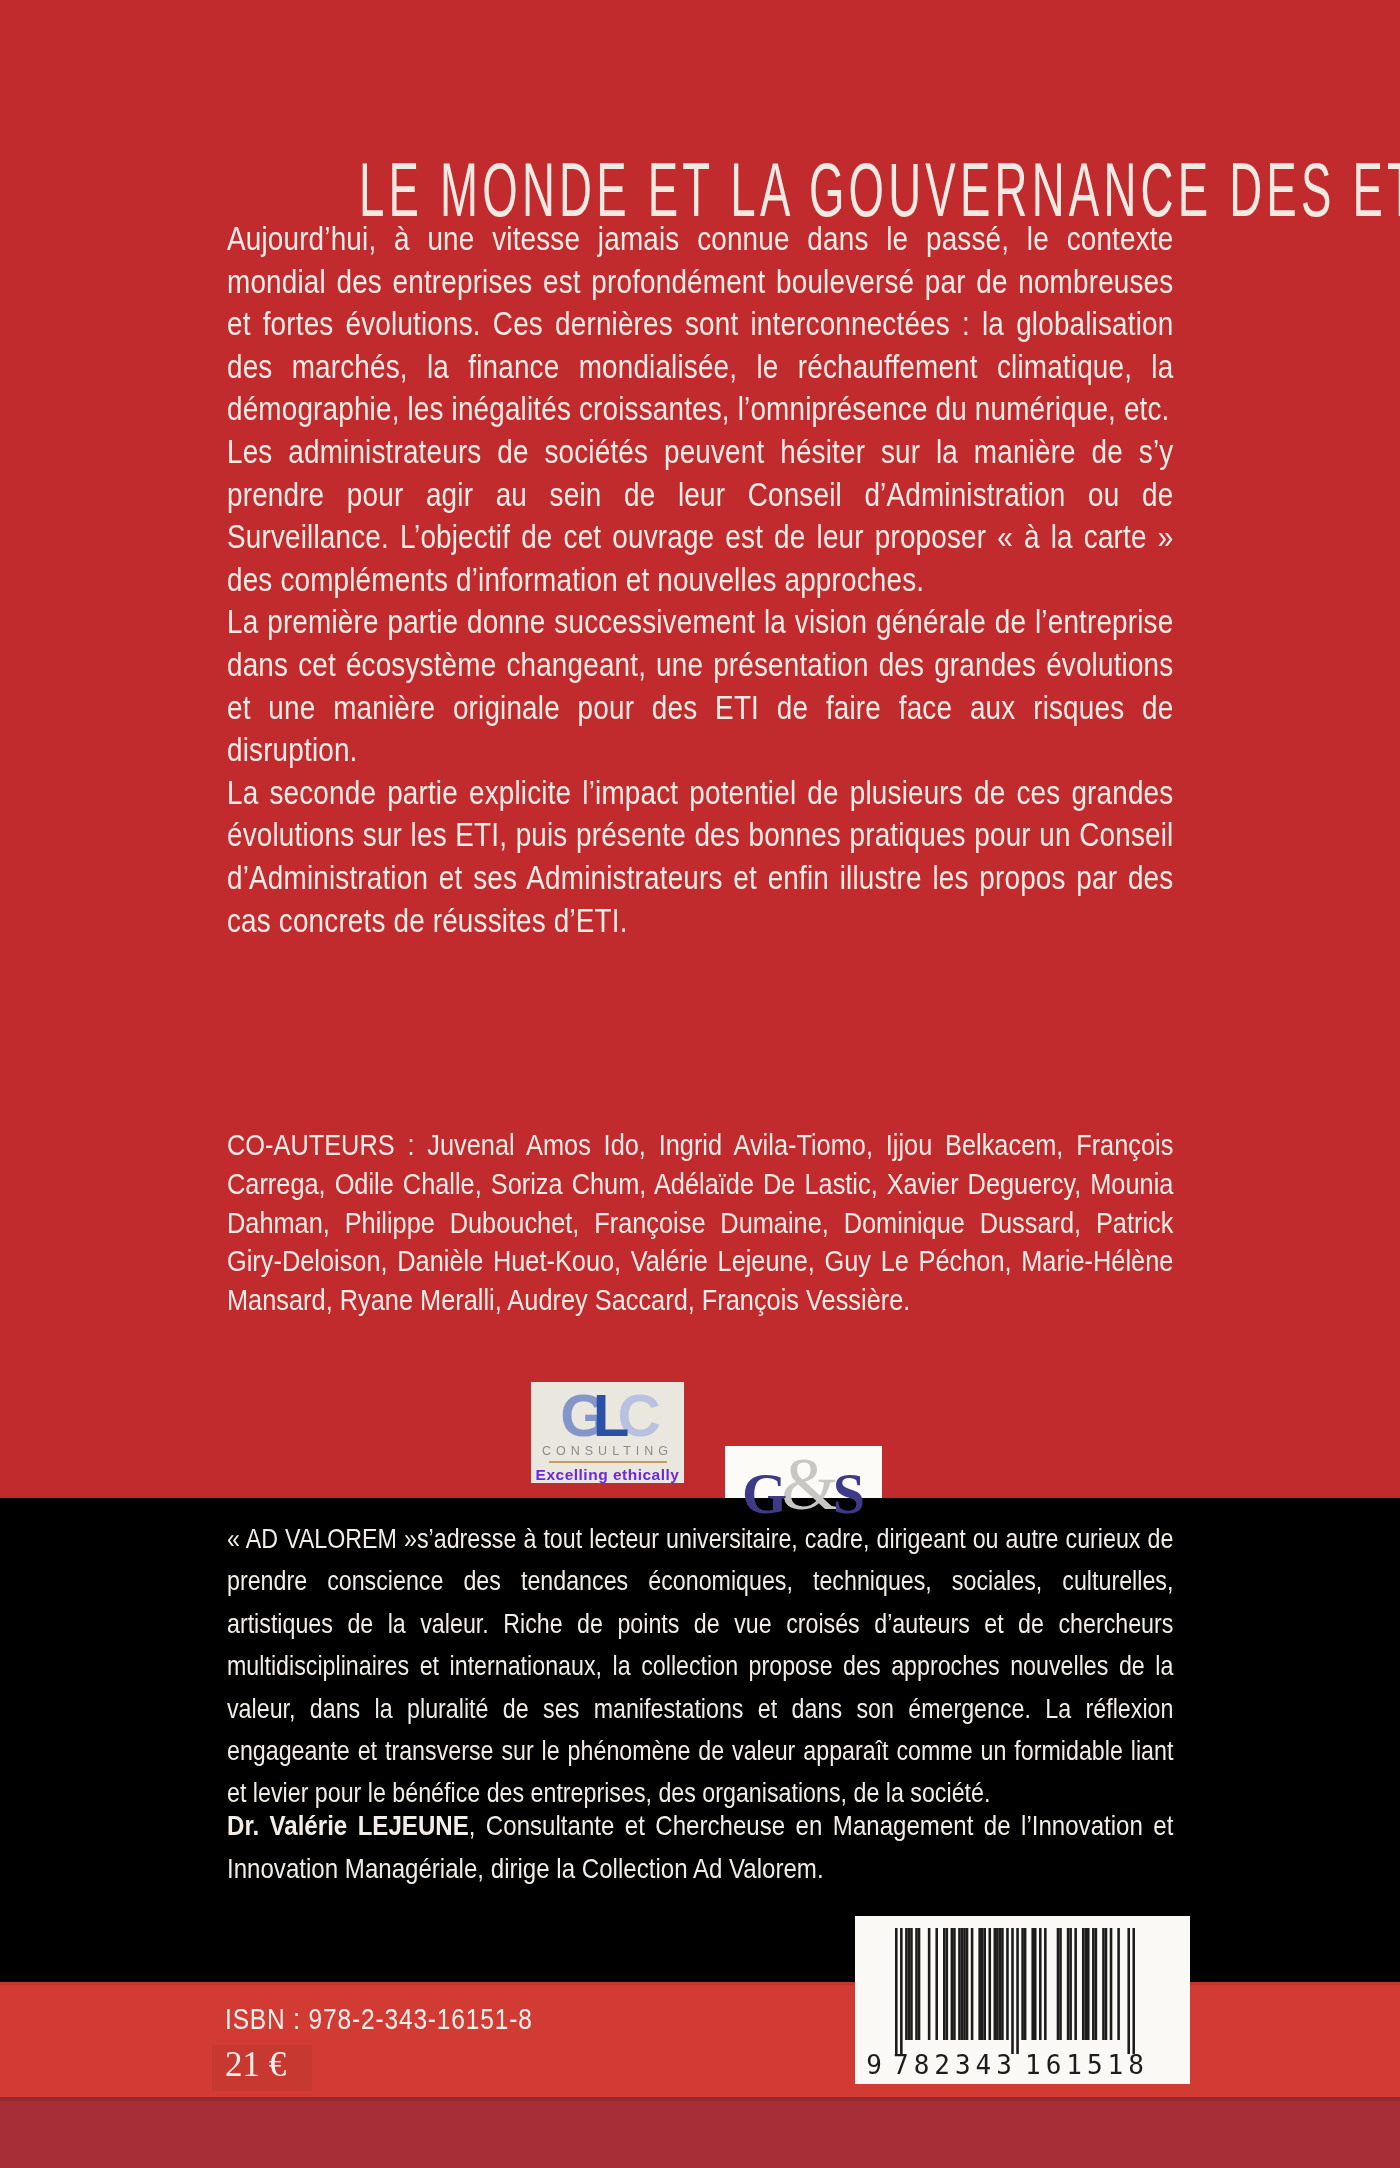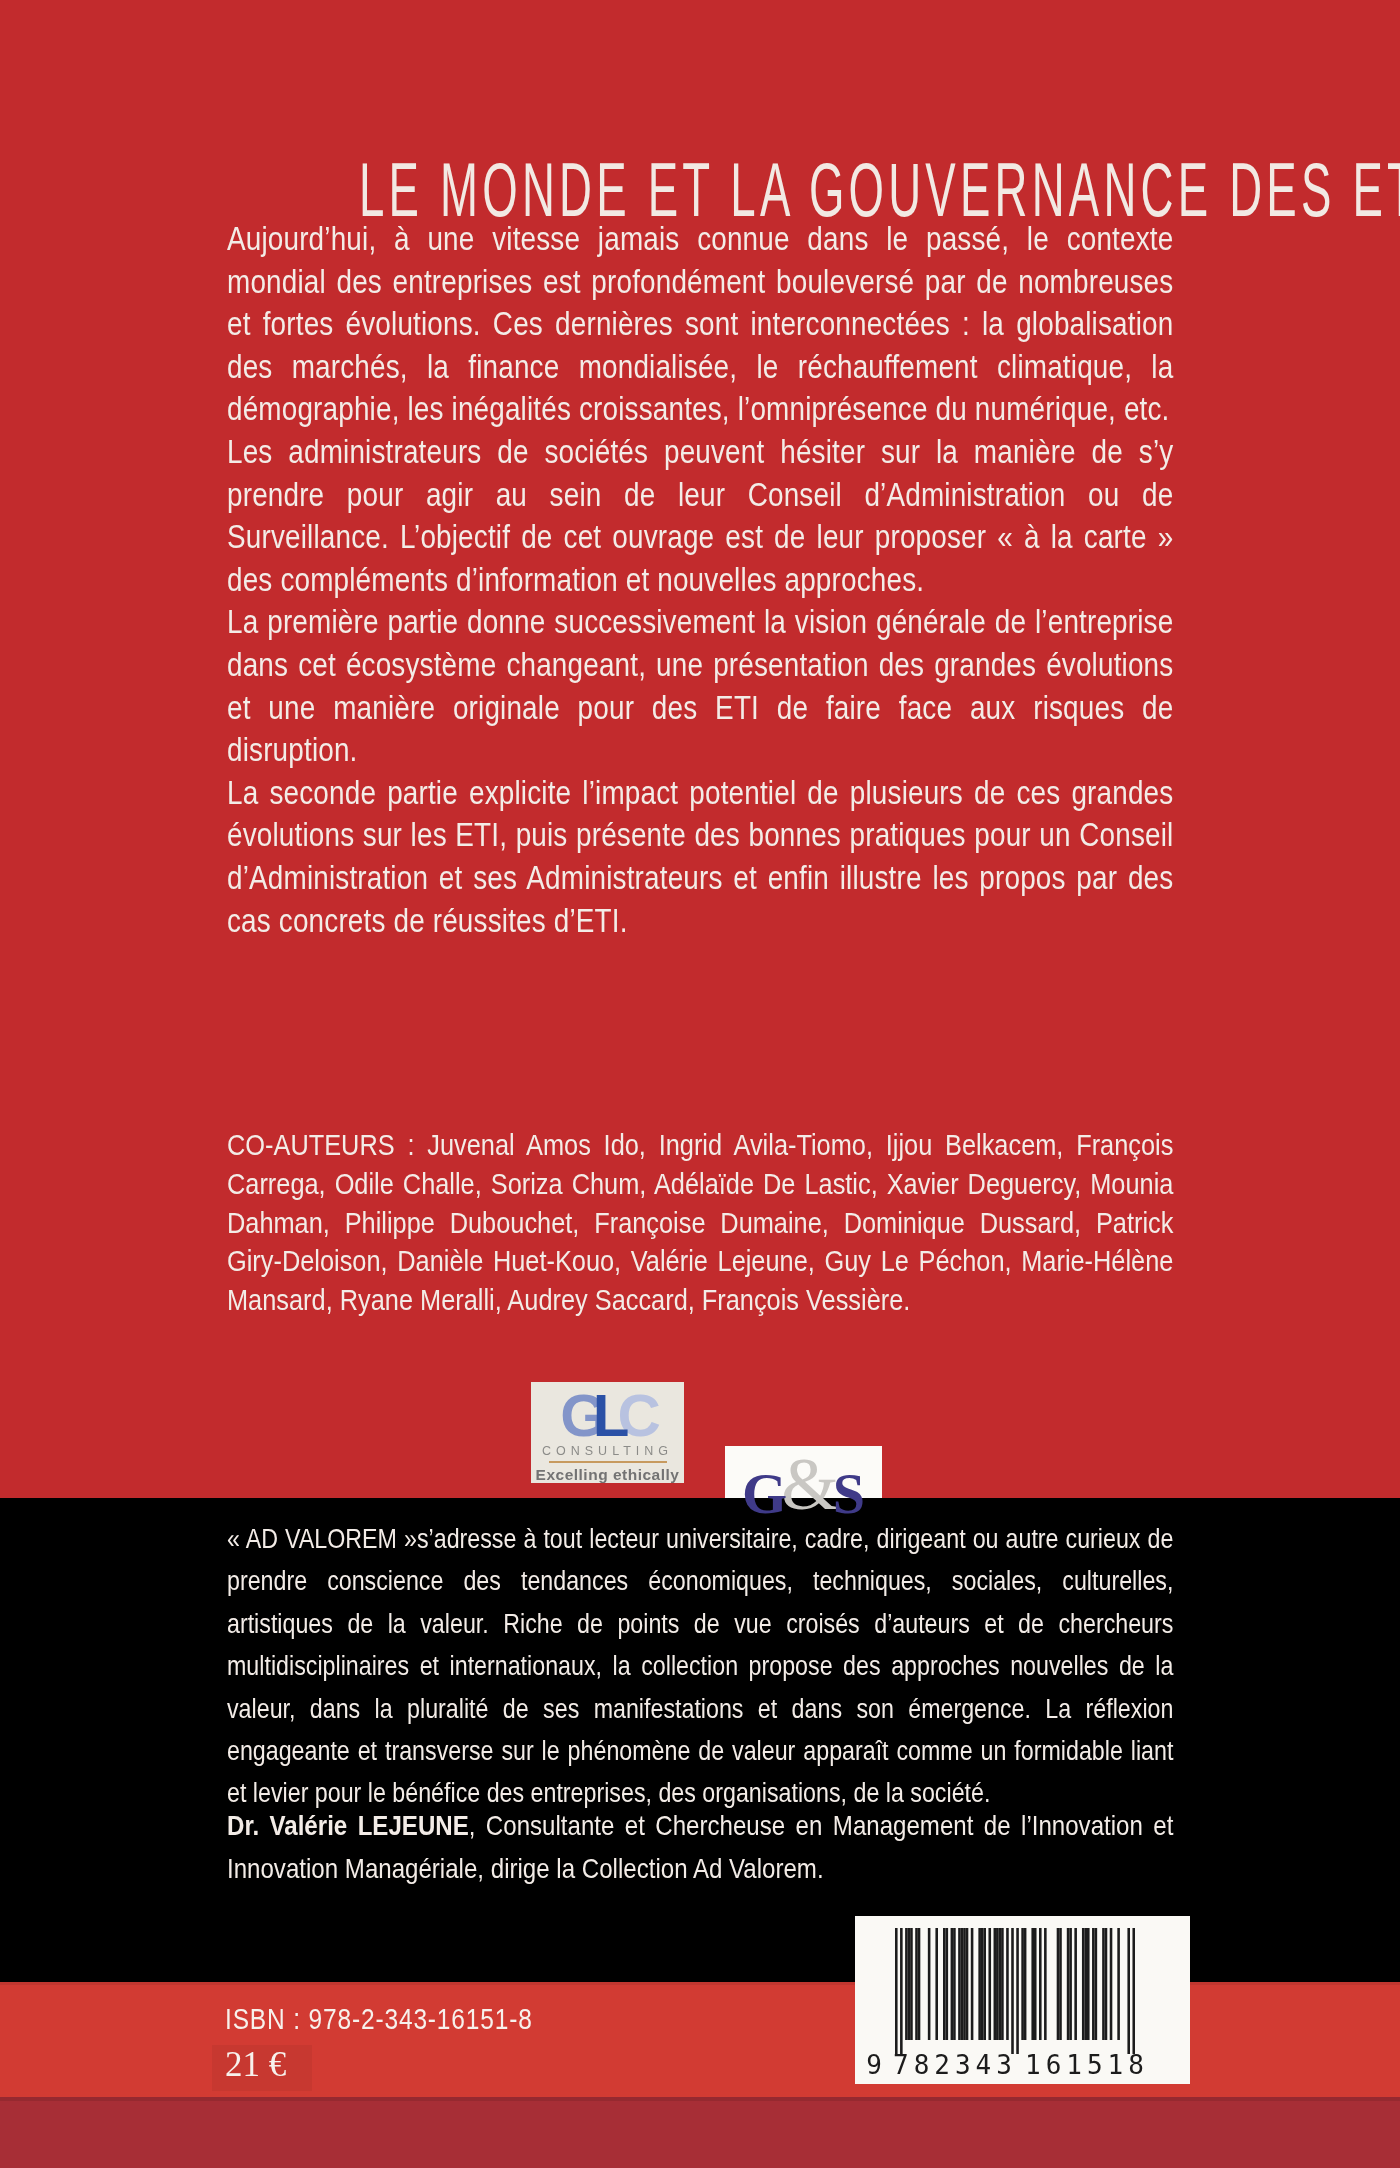--- a/index.html
+++ b/index.html
@@ -38,21 +38,21 @@
     background:#EAE7DF;text-align:center;overflow:hidden;
   }
   .glc-letters{margin-top:8px;font-weight:bold;font-size:60px;line-height:52px;letter-spacing:-6px;}
   .glc-g{color:#8395C9;}
   .glc-l{color:#2B51A6;position:relative;z-index:2;margin-left:-8px;}
   .glc-c{color:#B8C2E0;margin-left:-6px;}
   .glc-consulting{
     margin-top:2px;font-size:12.5px;letter-spacing:5px;color:#8B8B88;font-weight:400;
   }
   .glc-line{width:118px;height:2px;background:#C79A5F;margin:3px auto 3px auto;}
-  .glc-tagline{font-size:15.5px;font-weight:bold;color:#737373;letter-spacing:0.5px;}
+  .glc-tagline{font-size:15.5px;font-weight:bold;color:#6d28d9;letter-spacing:0.5px;}
   .gs-box{
     position:absolute;left:725px;top:1446px;width:157px;height:107px;
     background:#FCFBF8;text-align:center;overflow:hidden;
     font-family:"Liberation Serif", serif;
   }
   .gs-letters{position:relative;height:72px;margin-top:6px;}
   .gs-g,.gs-s{
     position:relative;z-index:2;font-size:58px;line-height:72px;font-weight:bold;color:#3F3A88;
   }
   .gs-amp{

